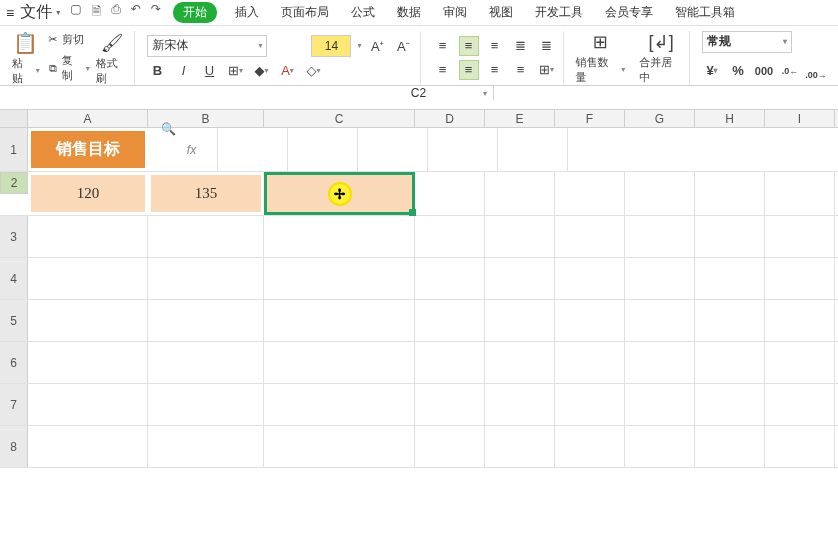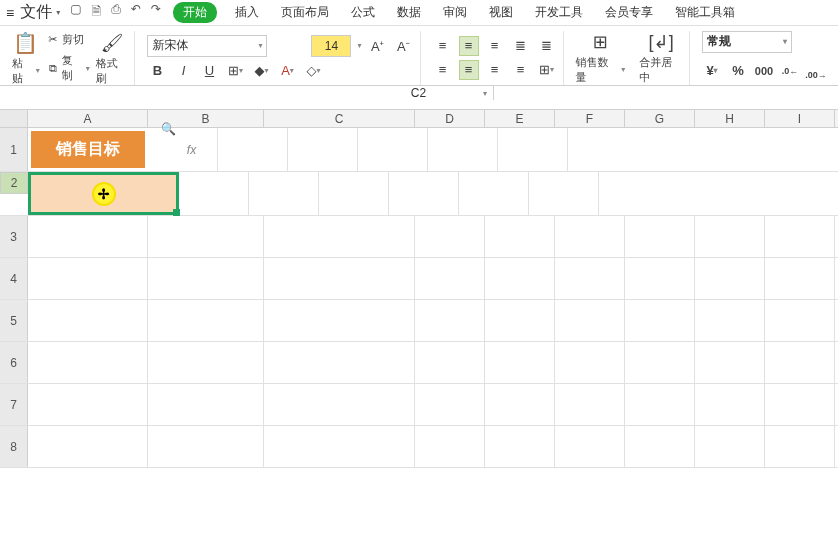--- a/index.html
+++ b/index.html
@@ -230,20 +230,22 @@
     <div class="cell cR"></div>
     <div class="cell cR"></div>
     <div class="cell cR"></div>
     <div class="cell cR"></div>
     <div class="cell cR"></div>
     <div class="cell cR"></div>
   </div>
 
   <div class="gridrow row2">
     <div class="rh sel">2</div>
+    <div class="cell cA data-cell">120</div>
+    <div class="cell cB data-cell">135</div>
     <div class="cell cC sel-cell">
       <div class="cursor">
           <span>✢</span>
         </div>
     </div>
     <div class="cell cR"></div>
     <div class="cell cR"></div>
     <div class="cell cR"></div>
     <div class="cell cR"></div>
     <div class="cell cR"></div>

